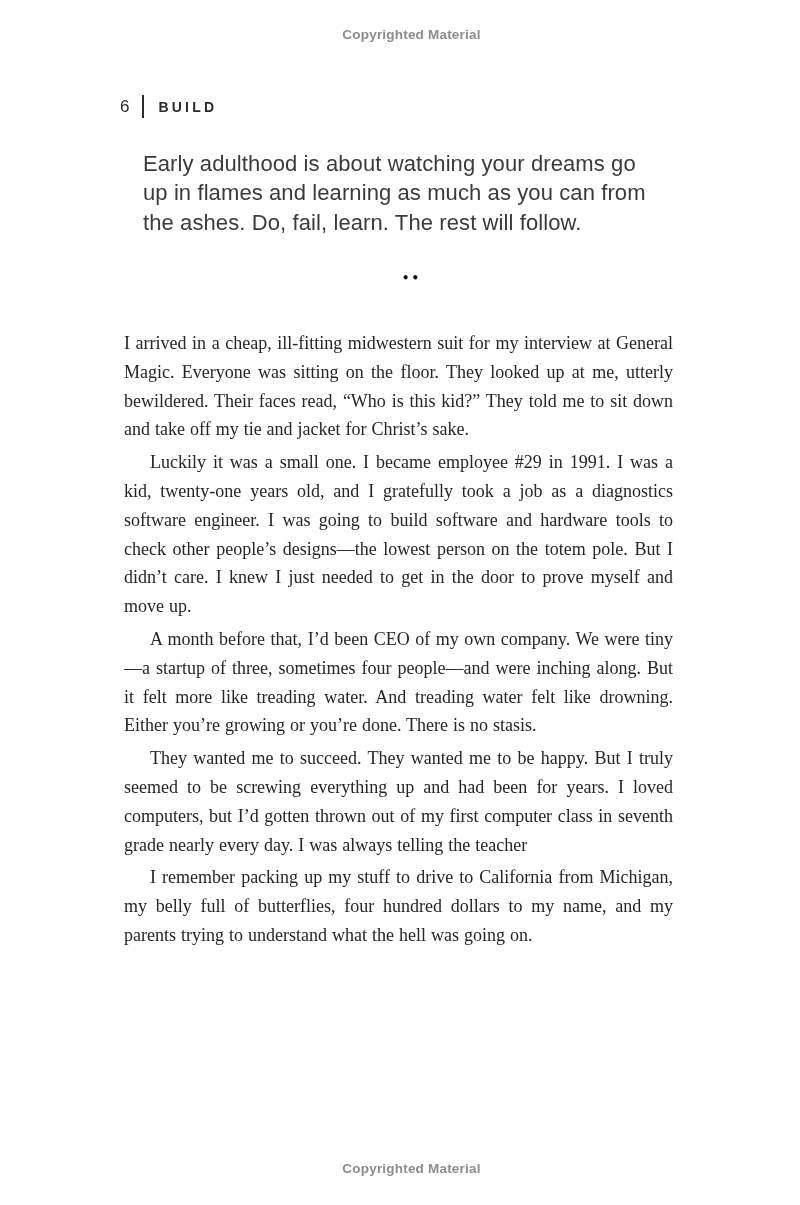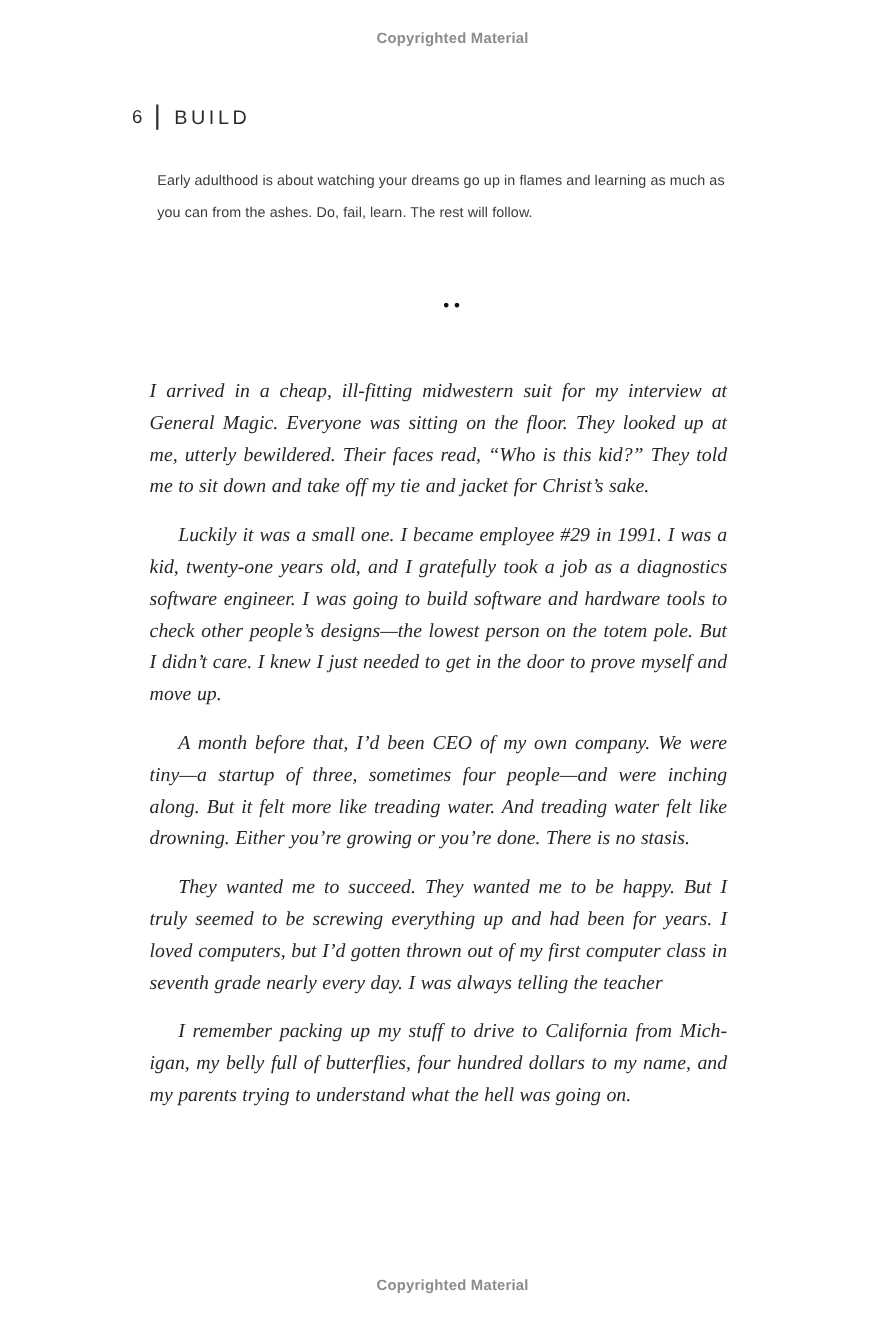--- a/index.html
+++ b/index.html
@@ -43,33 +43,33 @@
     font-size: 17px;
     font-weight: 500;
   }
   .header-divider {
     width: 2px;
     height: 23px;
     background: #2b2b2b;
     margin: 0 14px 0 13px;
   }
   .book-title {
-    font-size: 18px;
-    font-weight: 400;
+    font-size: 14px;
+    font-weight: 700;
     letter-spacing: 3.2px;
     padding-top: 1px;
   }
 
   .epigraph {
     position: absolute;
     left: 143px;
     top: 149px;
     width: 516px;
     font-family: "Liberation Sans", sans-serif;
-    font-size: 13px;
+    font-size: 22px;
     line-height: 29.4px;
     font-weight: 400;
     letter-spacing: 0.1px;
     color: #3a3a3a;
     text-align: left;
   }
 
   .section-divider {
     position: absolute;
     left: 0;
@@ -89,24 +89,23 @@
     top: 325px;
     width: 557px;
     font-family: "Liberation Serif", serif;
     font-size: 18px;
     line-height: 28.8px;
     color: #262626;
     text-align: justify;
     word-spacing: 0.5px;
   }
   .body-text p {
-    margin: 16px;
+    margin: 4px;
     padding: 0;
     text-indent: 26px;
-    font-style: italic;
   }
   .body-text p.flush {
     text-indent: 0;
   }
 </style>
 </head>
 <body>
 
 <div class="page">
 

